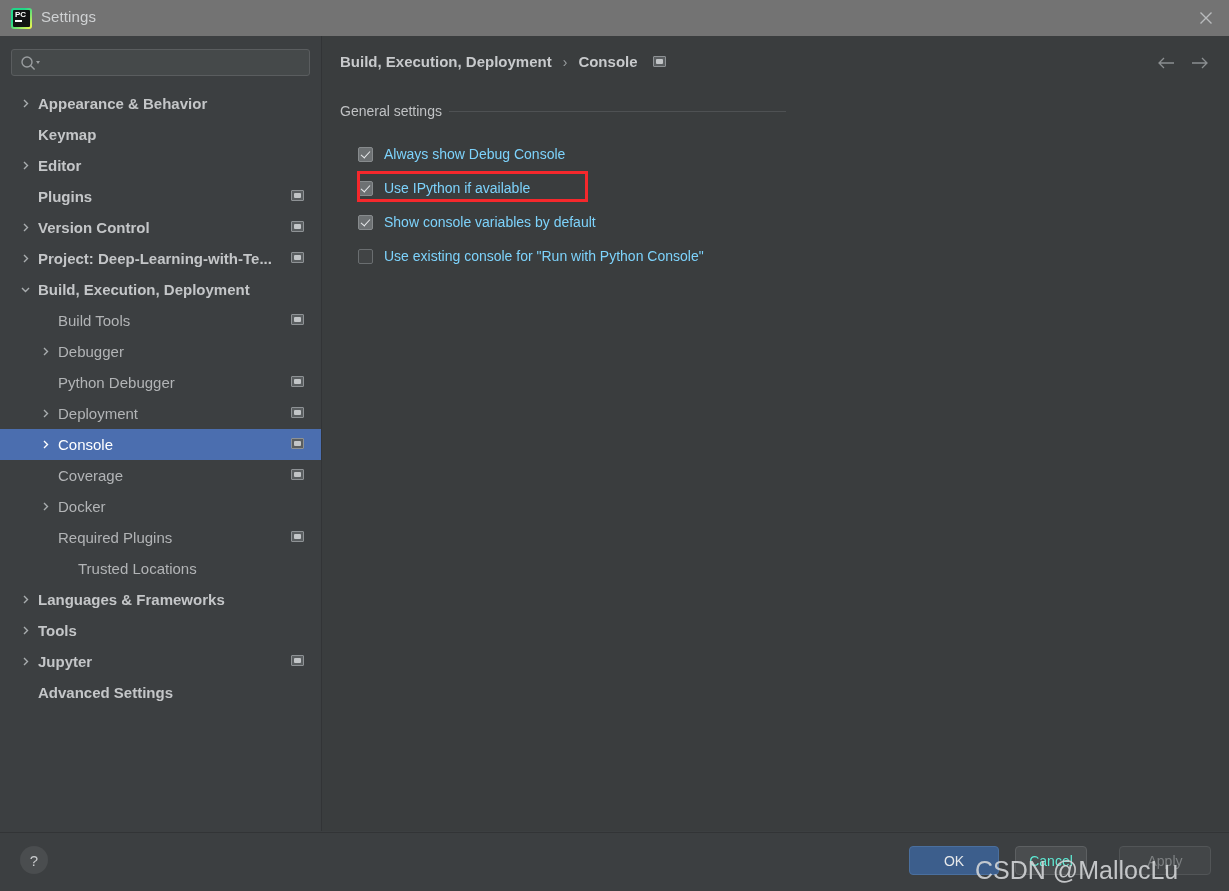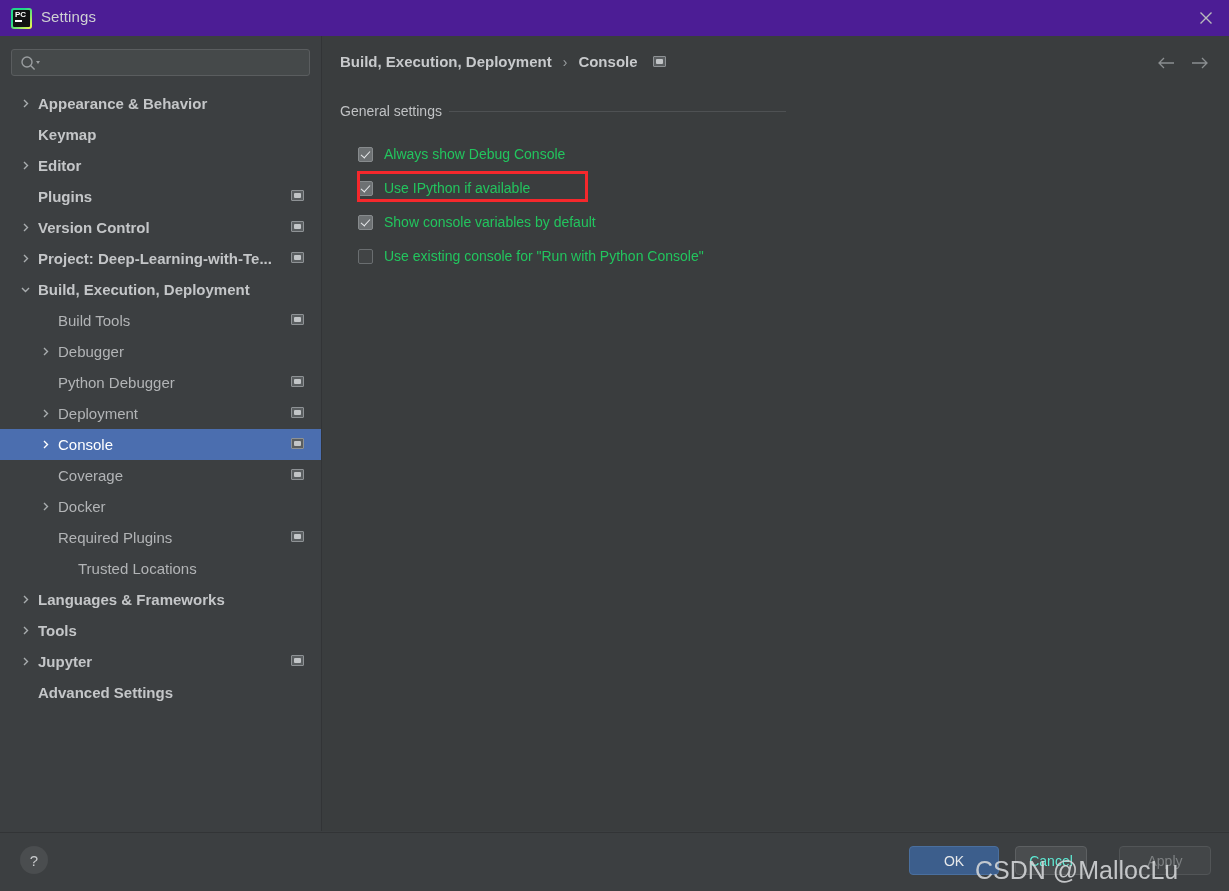--- a/index.html
+++ b/index.html
@@ -14,21 +14,21 @@
     width: 1229px; height: 891px;
     background: #3c3f41;
     color: #bbbbbb;
     user-select: none;
   }
 
   
   .titlebar {
     position: absolute; left: 0; top: 0;
     width: 1229px; height: 36px;
-    background: #4c1d95;
+    background: #737373;
     border-bottom: 6px solid #0ea5e9;
     display: flex; align-items: center;
   }
   .pc-logo {
     position: absolute; left: 11px; top: 8px;
     width: 21px; height: 21px;
     border-radius: 3px;
     background: linear-gradient(135deg, #21d789 0%, #21d789 35%, #fcf84a 100%);
     box-sizing: border-box;
     padding: 2px;
@@ -184,21 +184,21 @@
   .cb.on { background: #6d7173; border: 1px solid #878b8d; }
   .cb.off { background: #414445; border: 1px solid #6a6e70; }
   .cb.on::after {
     content: "";
     position: absolute; left: 4px; top: 1px;
     width: 4px; height: 8px;
     border: solid #e8eaec;
     border-width: 0 1.6px 1.6px 0;
     transform: rotate(42deg);
   }
-  .opt-label { font-size: 14px; color: #22c55e; white-space: nowrap; }
+  .opt-label { font-size: 14px; color: #7dd3fc; white-space: nowrap; }
 
   .redbox {
     position: absolute;
     border: 3px solid #f5282c;
     box-sizing: border-box;
     pointer-events: none;
   }
 
   
   .bottombar {

